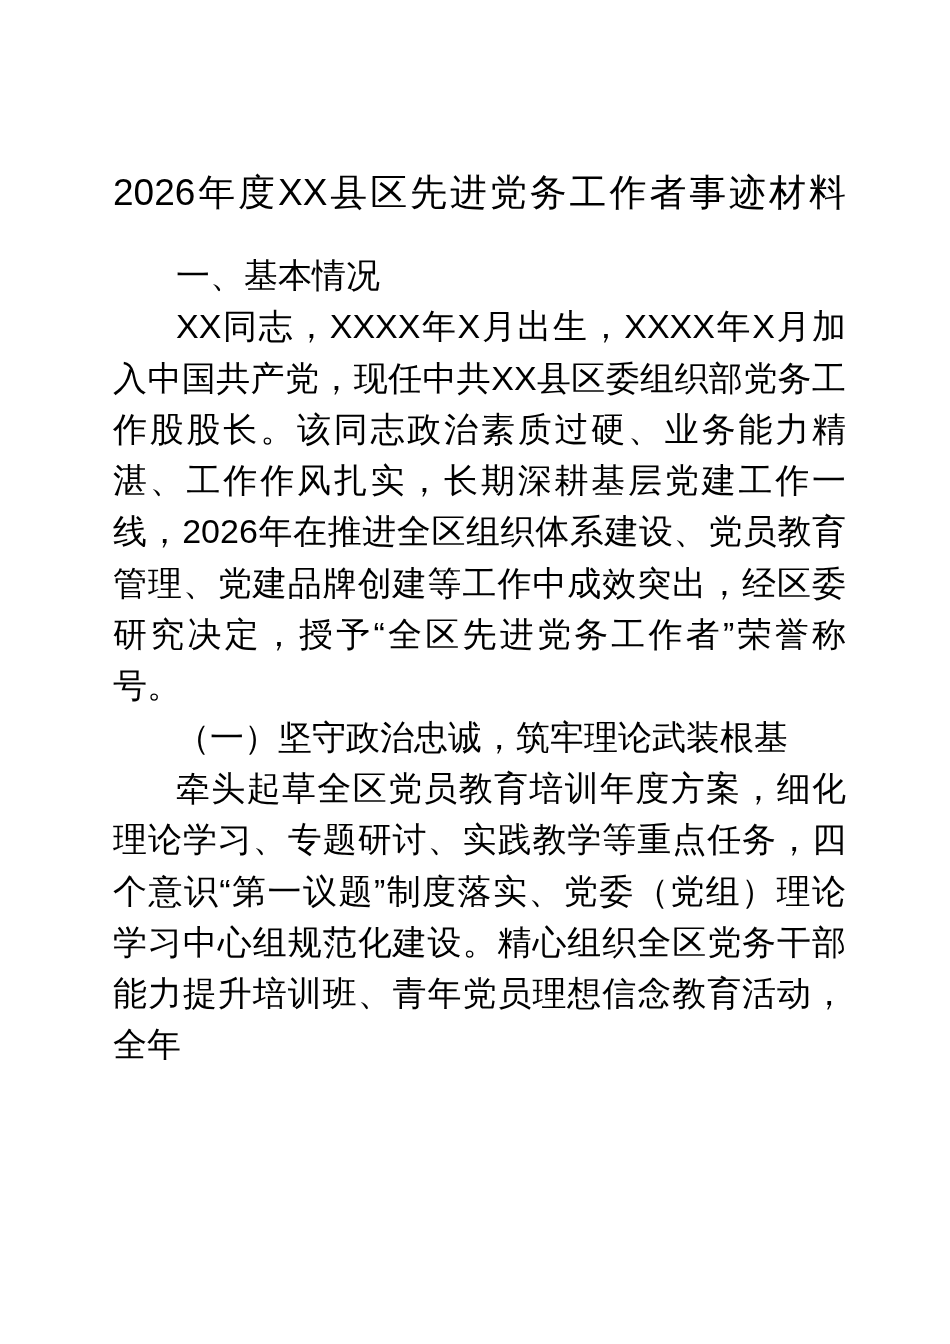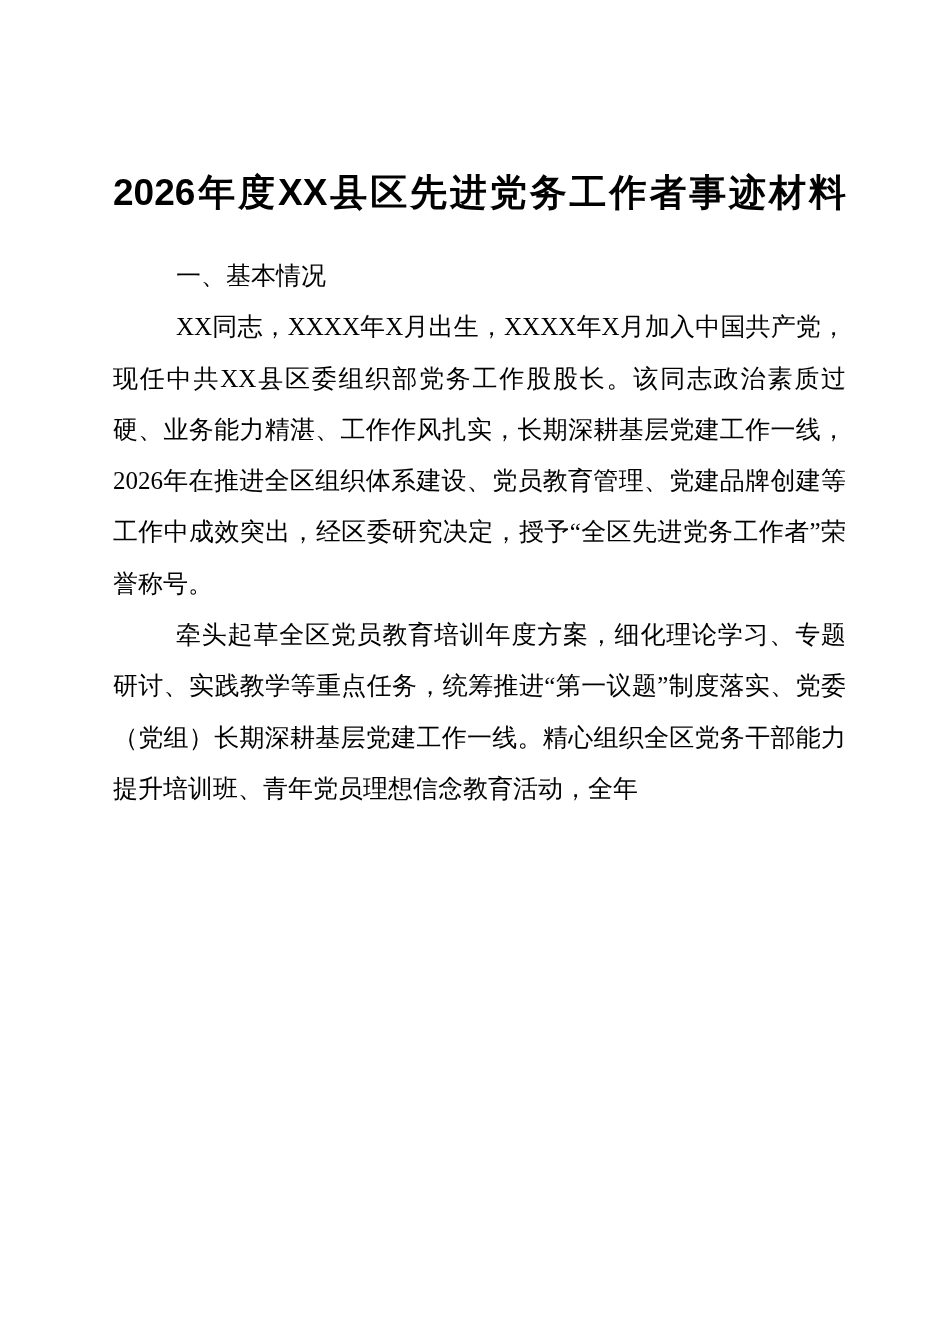--- a/index.html
+++ b/index.html
@@ -23,47 +23,46 @@
   .content {
     position: absolute;
     left: 113px;
     top: 0;
     width: 733px;
   }
 
   
   .doc-title {
     font-size: 37px;
-    font-weight: 700;
+    font-weight: 400;
     line-height: 1.35;
     color: #000000;
     margin: 0;
     padding-top: 168px;
     text-align: justify;
     text-align-last: justify;
     letter-spacing: 0;
     white-space: nowrap;
   }
 
   
   .para {
-    font-size: 25px;
+    font-size: 34px;
     font-weight: 400;
     line-height: 51.3px;
     color: #000000;
     margin: 0;
     text-align: justify;
     text-align-last: left;
     text-justify: inter-ideograph;
     word-break: break-all;
   }
 
   .para.indent {
     text-indent: 63px;
-    font-family: Liberation Serif, serif;
   }
 
   .para.heading {
     text-indent: 63px;
   }
 
   .spacer-title {
     height: 32px;
   }
 </style>
@@ -73,17 +72,18 @@
 <div class="page">
   <div class="content">
 
     <h1 class="doc-title">2026年度XX县区先进党务工作者事迹材料</h1>
 
     <div class="spacer-title"></div>
 
     <div id="body-blocks">
         <p class="para heading">一、基本情况</p>
         <p class="para indent">XX同志，XXXX年X月出生，XXXX年X月加入中国共产党，现任中共XX县区委组织部党务工作股股长。该同志政治素质过硬、业务能力精湛、工作作风扎实，长期深耕基层党建工作一线，2026年在推进全区组织体系建设、党员教育管理、党建品牌创建等工作中成效突出，经区委研究决定，授予“全区先进党务工作者”荣誉称号。</p>
-        <p class="para indent">牵头起草全区党员教育培训年度方案，细化理论学习、专题研讨、实践教学等重点任务，统筹推进“第一议题”制度落实、党委（党组）长期深耕基层党建工作一线。精心组织全区党务干部能力提升培训班、青年党员理想信念教育活动，全年</p>
+        <p class="para heading">（一）坚守政治忠诚，筑牢理论武装根基</p>
+        <p class="para indent">牵头起草全区党员教育培训年度方案，细化理论学习、专题研讨、实践教学等重点任务，四个意识“第一议题”制度落实、党委（党组）理论学习中心组规范化建设。精心组织全区党务干部能力提升培训班、青年党员理想信念教育活动，全年</p>
       </div>
 
   </div>
 </div>
 
 </body></html>

